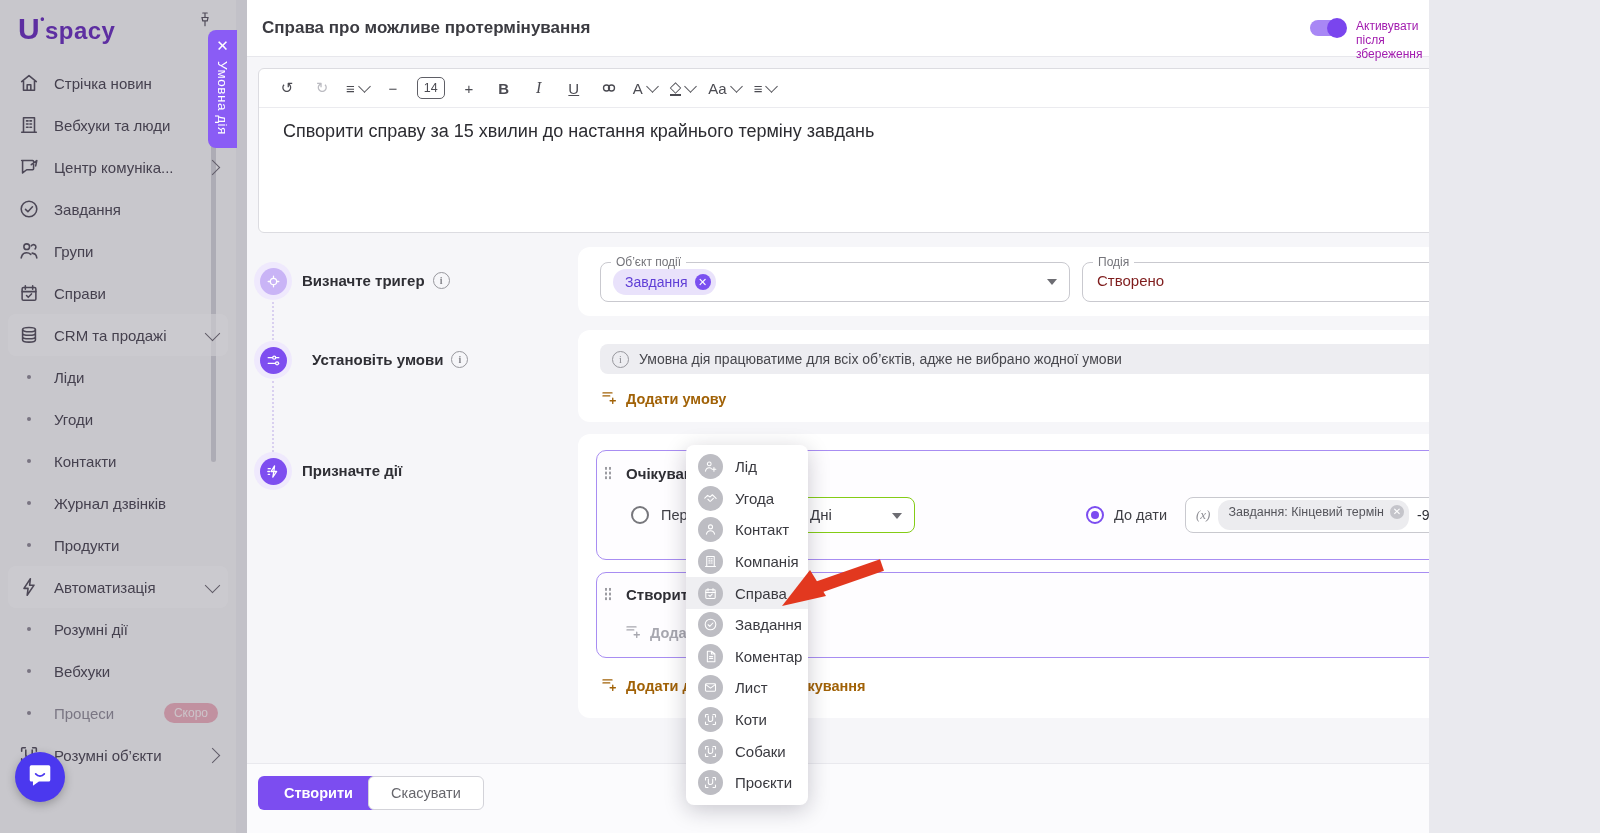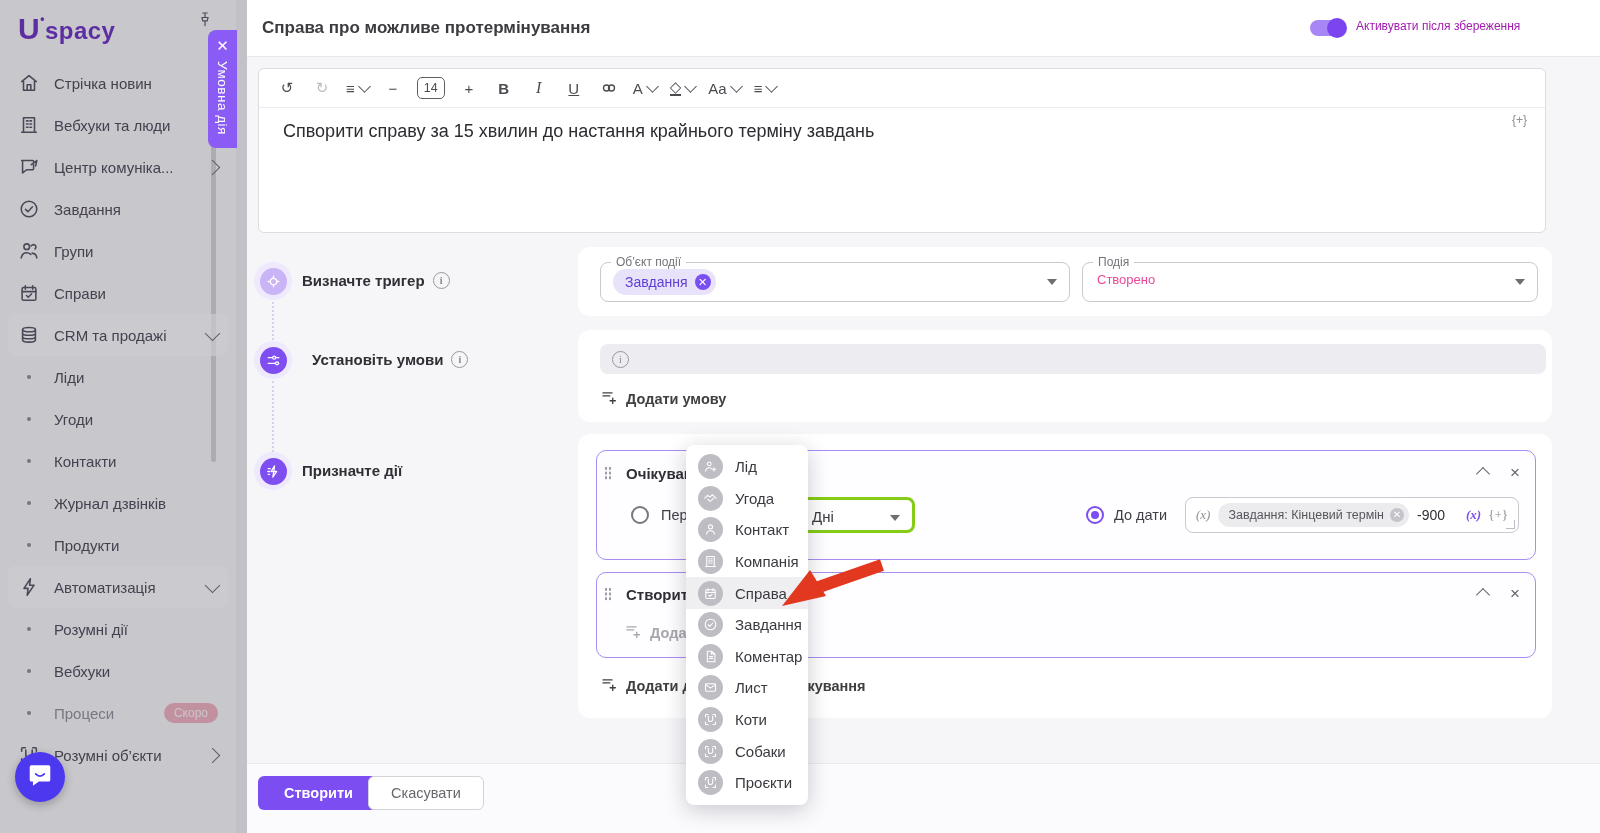--- a/index.html
+++ b/index.html
@@ -1,16 +1,16 @@
 <!DOCTYPE html>
 <html><head>
 <meta charset="utf-8">
 <style>
   html,body{margin:0;padding:0;background:#e9e9ee;font-family:"Liberation Sans","DejaVu Sans",sans-serif;}
-  #screen{position:relative;width:1600px;height:833px;overflow:hidden;background:#f6f6f9;}
+  #screen{position:relative;width:1429px;height:833px;overflow:hidden;background:#f6f6f9;}
   .abs{position:absolute;}
 
   
   #sidebar{left:0;top:0;width:236px;height:833px;background:#f7f7f9;}
   #logo{left:18px;top:12px;font-weight:800;color:#6b2fc0;letter-spacing:.5px;}
   #logo .u{font-size:30px;} #logo .dot{font-size:12px;vertical-align:top;} #logo .rest{font-size:24px;font-weight:700;}
   #pin{left:196px;top:10px;color:#5a5562;}
   #side-scrollbar{left:211px;top:66px;width:5px;height:396px;background:#d4d4da;border-radius:3px;}
   #sidebar-nav{left:0;top:62px;width:236px;}
   .s-item{position:relative;display:flex;align-items:center;height:42px;margin:0 8px;padding:0 10px;border-radius:8px;color:#4c4754;font-size:15px;gap:14px;}
@@ -67,42 +67,42 @@
   .info-i{display:inline-flex;width:15px;height:15px;border:1.3px solid #97979d;border-radius:50%;color:#85858b;font-size:10px;align-items:center;justify-content:center;font-family:"Liberation Serif",serif;}
 
   
   .card{position:absolute;left:578px;width:974px;background:#fff;border-radius:12px;}
   .fieldset{position:absolute;height:38px;border:1px solid #c9c9cf;border-radius:8px;background:#fff;}
   .legend{position:absolute;top:-8px;left:10px;background:#fff;padding:0 5px;font-size:12px;color:#74747a;}
   .sel-arrow{position:absolute;right:12px;top:16px;width:0;height:0;border-left:5px solid transparent;border-right:5px solid transparent;border-top:6px solid #6d6d73;}
   .chip-purple{position:absolute;left:12px;top:6px;display:flex;align-items:center;gap:7px;background:#e9e2fb;color:#5f3ed6;font-size:14px;height:26px;border-radius:14px;padding:0 5px 0 12px;}
   .xbadge{width:16px;height:16px;border-radius:50%;background:#7a4ff0;color:#fff;font-size:11px;line-height:16px;text-align:center;}
   .chain{color:#9a9aa0;} .chain svg{width:20px;height:20px;}
-  .f-value{position:absolute;left:14px;top:9px;font-size:13px;color:#ec4899;}
+  .f-value{position:absolute;left:14px;top:9px;font-size:15px;color:#7f1d1d;}
 
   .banner{position:absolute;display:flex;align-items:center;gap:10px;background:#ededf1;border-radius:8px;height:30px;padding:0 12px;font-size:14px;color:#47474d;box-sizing:border-box;}
-  .plink{position:absolute;display:flex;align-items:center;gap:8px;color:#404040;font-size:14.5px;font-weight:600;}
+  .plink{position:absolute;display:flex;align-items:center;gap:8px;color:#a16207;font-size:14.5px;font-weight:600;}
   .plink svg{width:18px;height:18px;}
   .plink.gray{color:#a7a7af;}
 
   .blk{position:absolute;left:596px;width:940px;border:1.5px solid #a88df2;border-radius:10px;background:#fefdff;box-sizing:border-box;}
   .blk-title{position:absolute;font-size:15px;font-weight:700;color:#2f2f35;}
   .drag{position:absolute;width:8px;height:14px;background-image:radial-gradient(circle,#9c9ca2 1.1px,transparent 1.2px);background-size:4px 4.7px;}
   .blk-x{position:absolute;font-size:17px;color:#66666c;}
   .blk-up{position:absolute;width:9px;height:9px;border-left:1.7px solid #66666c;border-top:1.7px solid #66666c;transform:rotate(45deg);}
   .radio{position:absolute;width:18px;height:18px;border-radius:50%;box-sizing:border-box;}
   .radio.off{border:2px solid #77777c;background:#fff;}
   .radio.on{border:2px solid #7c4df0;background:#fff;}
   .radio.on i{position:absolute;left:3px;top:3px;width:8px;height:8px;border-radius:50%;background:#7c4df0;}
   .r-label{position:absolute;font-size:14.5px;color:#3f3f45;}
-  .selbox{position:absolute;height:36px;border:3px solid #84cc16;border-radius:8px;background:#fff;box-sizing:border-box;}
+  .selbox{position:absolute;height:36px;border:1px solid #84cc16;border-radius:8px;background:#fff;box-sizing:border-box;}
   .selbox .v{position:absolute;left:14px;top:8px;font-size:15px;color:#3a3a40;}
   .fx-input{position:absolute;height:36px;border:1px solid #c9c9cf;border-radius:8px;background:#fff;box-sizing:border-box;display:flex;align-items:center;gap:8px;padding:0 10px;}
   .tok{font-size:13px;color:#8f8f95;font-family:"Liberation Serif",serif;font-style:italic;}
-  .chip-gray{display:flex;align-items:center;gap:6px;background:#ececef;color:#55555b;font-size:12.5px;height:24px;border-radius:12px;padding:0 5px 0 10px;white-space:nowrap;}
+  .chip-gray{display:flex;align-items:center;gap:6px;background:#ececef;color:#55555b;font-size:12.5px;height:24px;border-radius:12px;padding:0 5px 6px 10px;white-space:nowrap;}
   .xbadge-g{width:14px;height:14px;border-radius:50%;background:#c4c4ca;color:#fff;font-size:10px;line-height:14px;text-align:center;}
   .offset{font-size:14px;color:#2f2f35;}
   .fx-right{margin-left:auto;display:flex;gap:7px;align-items:center;}
   .tok.purple{color:#7c4df0;font-weight:700;}
   .rsz{position:absolute;right:3px;bottom:3px;width:8px;height:8px;border-right:1.5px solid #bcbcc2;border-bottom:1.5px solid #bcbcc2;}
 
   
   #footer{left:247px;top:763px;width:1353px;height:70px;background:#fbfbfd;border-top:1px solid #e9e9ee;}
   #btn-create{left:258px;top:776px;height:34px;padding:0 26px;background:#7c4df0;color:#fff;font-size:14.5px;font-weight:600;border-radius:6px;display:flex;align-items:center;}
   #btn-cancel{left:368px;top:776px;height:34px;padding:0 22px;background:#fff;color:#67676d;font-size:14.5px;border:1px solid #d3d3d9;border-radius:6px;display:flex;align-items:center;box-sizing:border-box;}
@@ -354,20 +354,21 @@
     <div class="fieldset" style="left:504px;top:15px;width:454px;">
       <span class="legend">Подія</span>
       <span class="f-value">Створено</span>
       <span class="sel-arrow"></span>
     </div>
   </div>
 
   <div class="card" style="top:330px;height:92px;">
     <div class="banner" style="left:22px;top:14px;width:946px;">
       <span class="info-i">i</span>
+      <span>Умовна дія працюватиме для всіх об’єктів, адже не вибрано жодної умови</span>
     </div>
     <div class="plink" style="left:22px;top:58px;">
       <span><svg viewBox="0 0 24 24" fill="none" stroke="currentColor" stroke-width="1.8" stroke-linecap="round">
             <path d="M4 6.5h12M4 10.5h9M13.5 17h7M17 13.5v7"></path>
           </svg></span>
       <span>Додати умову</span>
     </div>
   </div>
 
   <div class="card" style="top:434px;height:284px;"></div>

